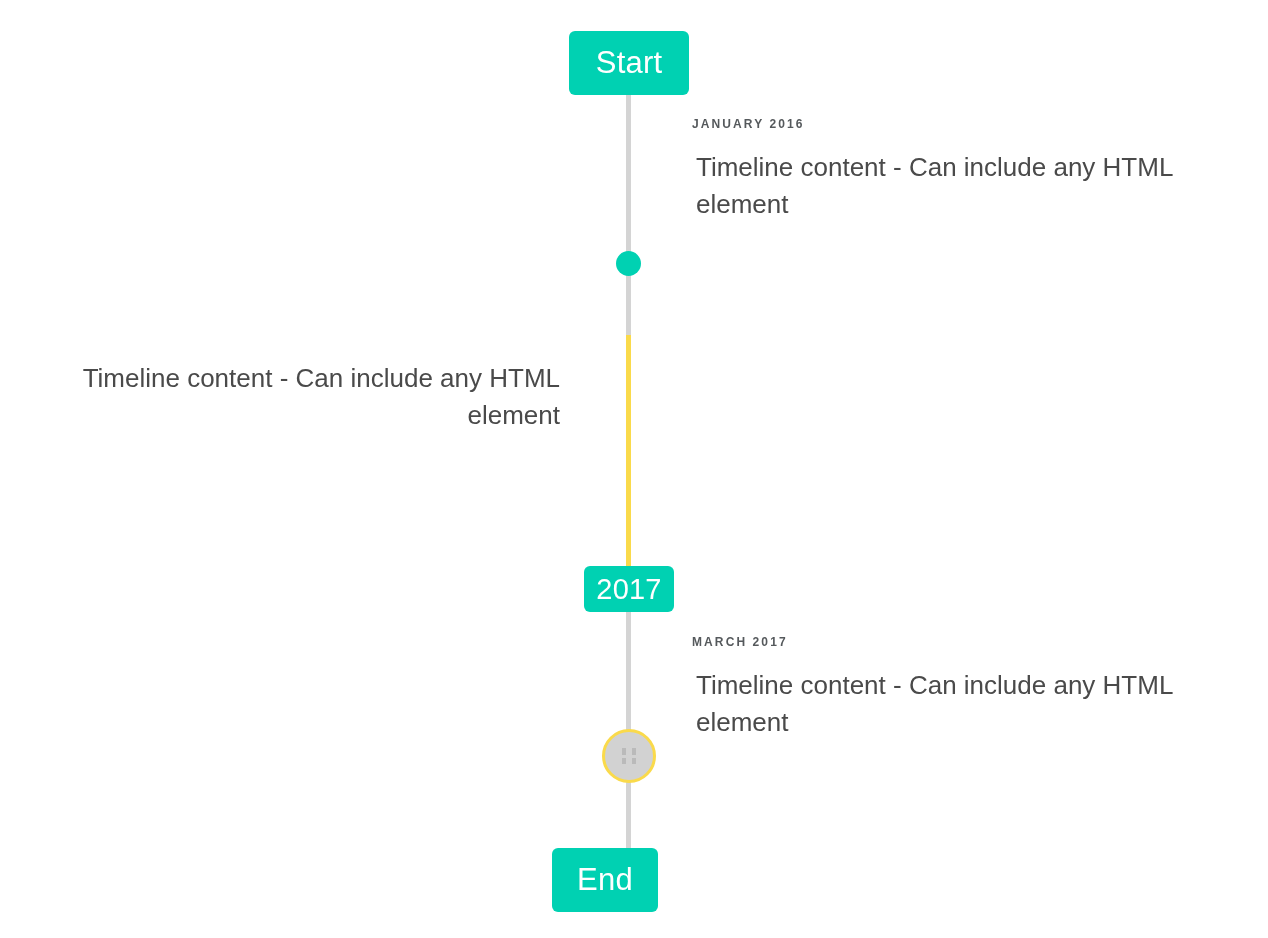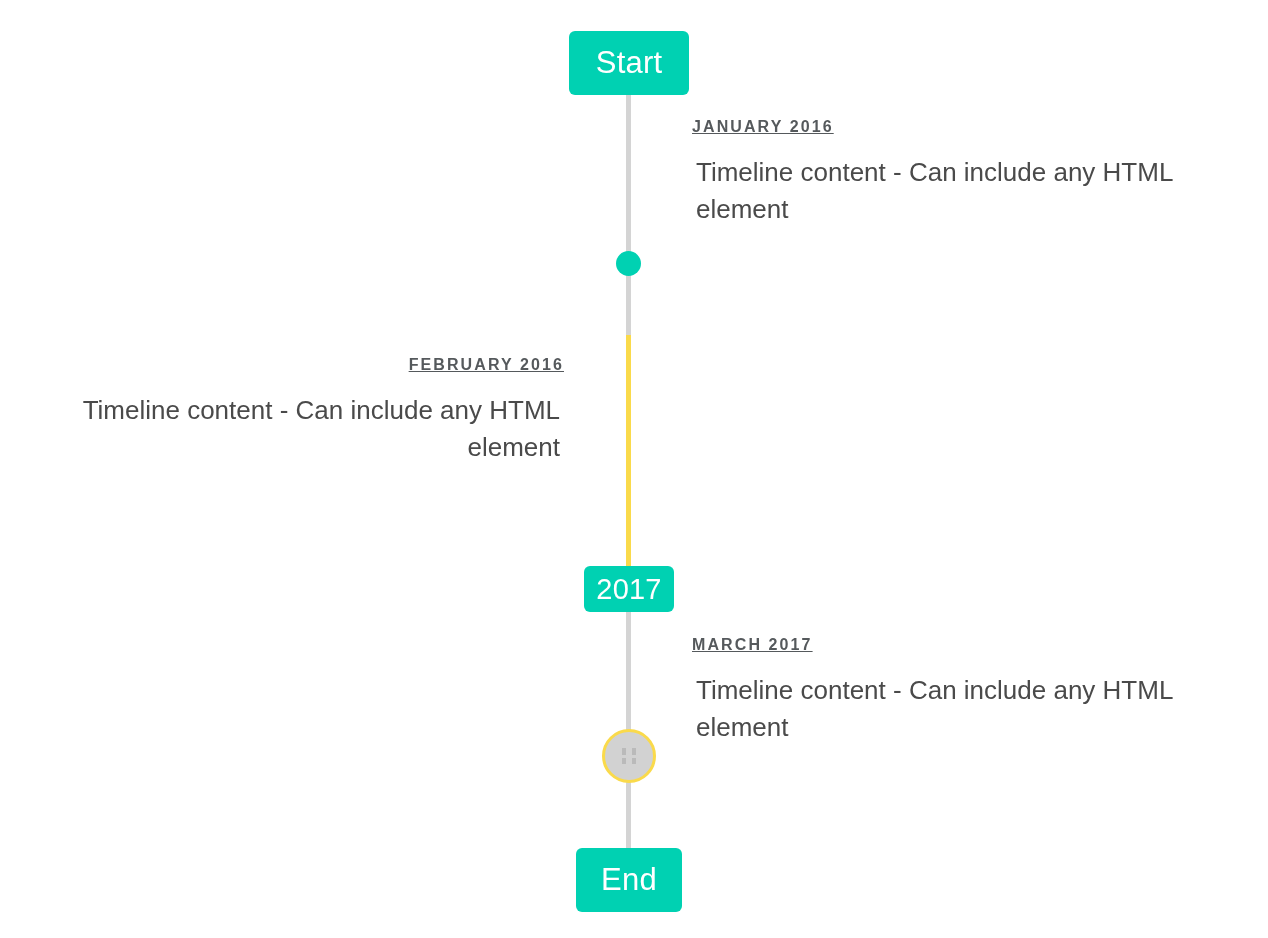--- a/index.html
+++ b/index.html
@@ -50,21 +50,21 @@
     left: 569px; top: 31px;
     width: 120px; height: 64px;
     font-size: 31px;
   }
   .cap-mid {
     left: 584px; top: 566px;
     width: 90px; height: 46px;
     font-size: 29px;
   }
   .cap-end {
-    left: 576px; top: 848px;
+    left: 552px; top: 848px;
     width: 106px; height: 64px;
     font-size: 31px;
   }
 
   
   .item {
     position: absolute;
     width: 1268px;
     left: 0;
   }
@@ -79,27 +79,26 @@
     text-align: left;
   }
   .side-left .body {
     position: absolute;
     left: 24px;
     width: 540px;
     text-align: right;
   }
 
   .date {
-    font-size: 16px;
+    font-size: 12px;
     font-weight: bold;
     letter-spacing: 2.1px;
     color: #55595c;
     margin: 0 0 18px 0;
     line-height: 1.1;
-    text-decoration: underline;
   }
   .content {
     font-size: 26px;
     color: #4a4a4a;
     line-height: 1.42;
     margin: 4px;
     font-weight: 400;
   }
 
   
@@ -154,21 +153,20 @@
       <p class="date">JANUARY 2016</p>
       <p class="content">Timeline content - Can include any HTML element</p>
     </div>
   </div>
 
   <div class="item item-feb side-left">
     <div class="marker marker-circle">
       <span class="glyph-missing"></span>
     </div>
     <div class="body">
-      <p class="date">FEBRUARY 2016</p>
       <p class="content">Timeline content - Can include any HTML element</p>
     </div>
   </div>
 
   <div class="cap cap-mid">
     <span>2017</span>
   </div>
 
   <div class="item item-mar side-right">
 

